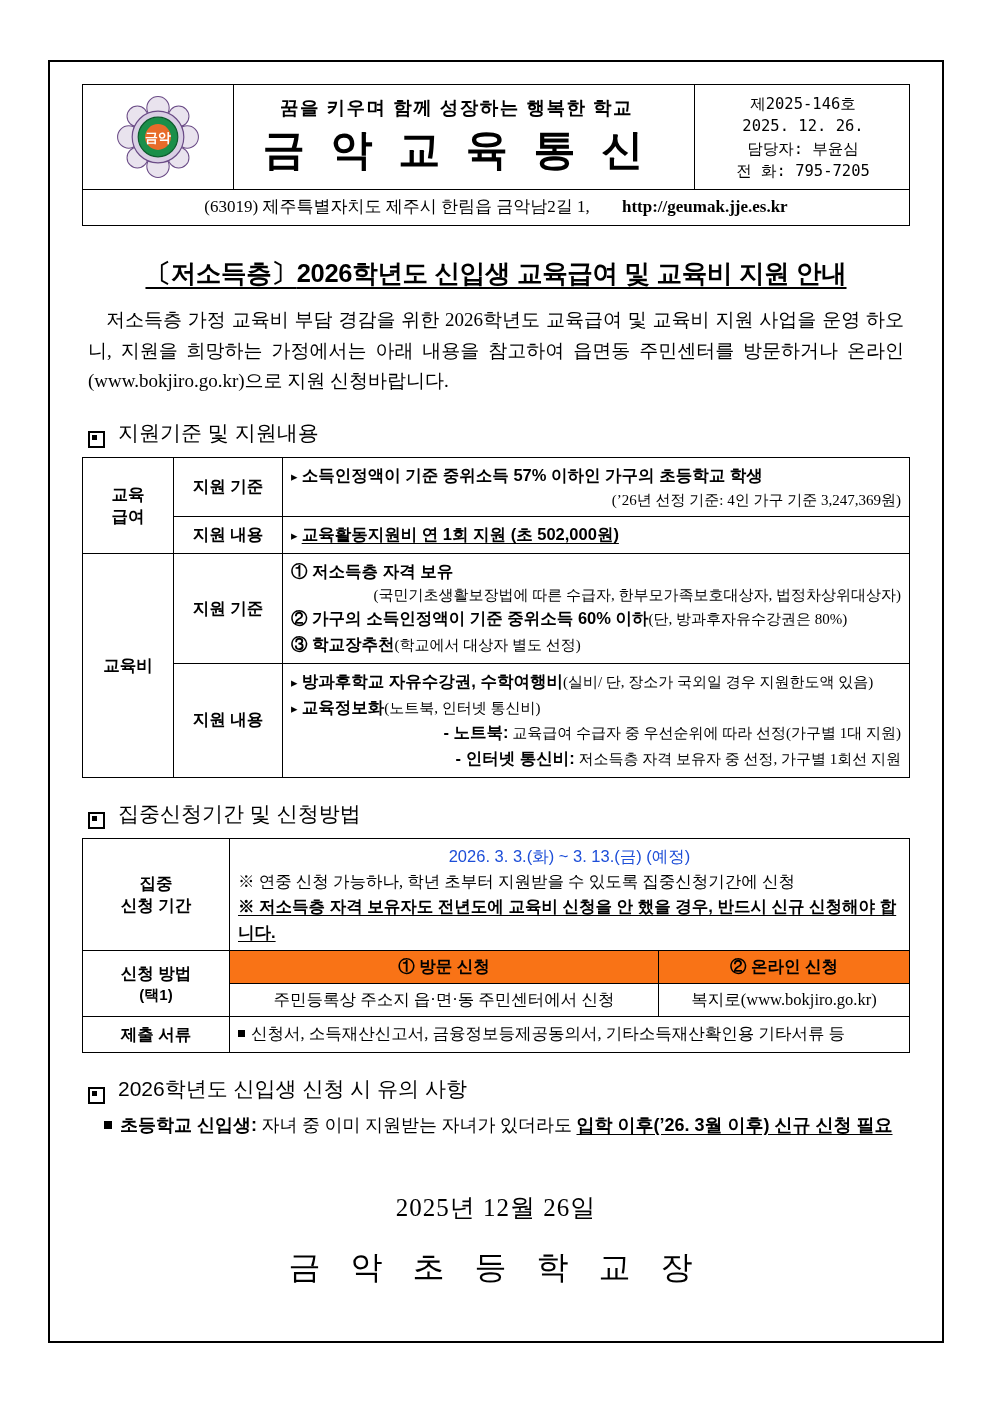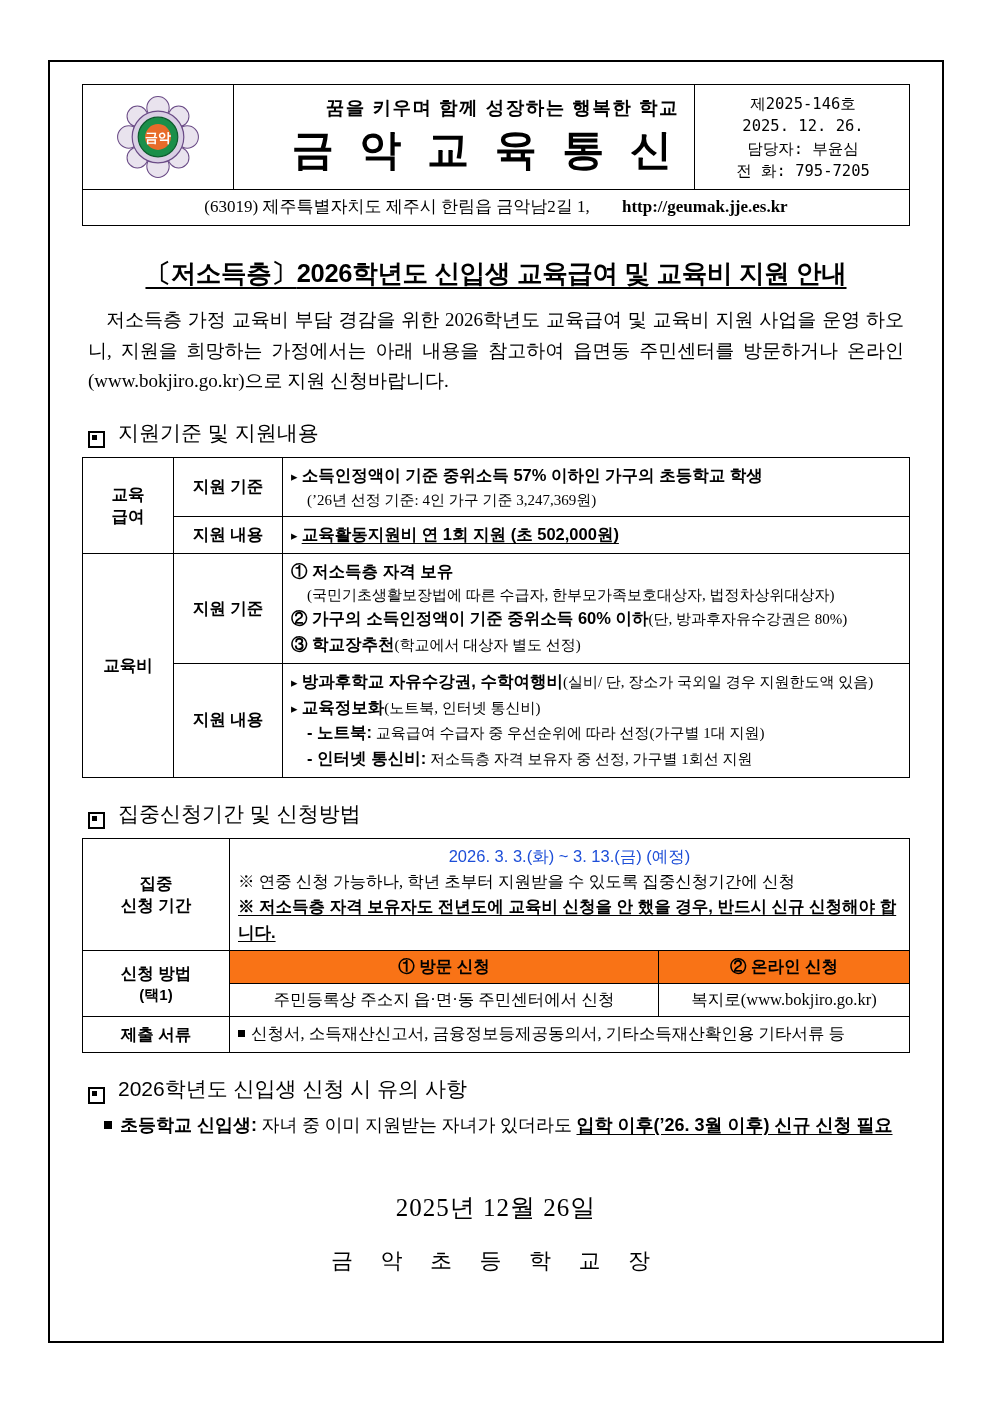--- a/index.html
+++ b/index.html
@@ -45,21 +45,21 @@
     justify-content: center;
     padding: 6px 0;
   }
   .emblem {
     width: 86px;
     height: 86px;
     position: relative;
   }
   .lh-center {
     flex: 1;
-    text-align: right;
+    text-align: center;
     padding: 6px 15px 8px 0;
     border-right: 1.5px solid #000;
   }
   .lh-slogan {
     font-family: "Liberation Sans", sans-serif;
     font-size: 18.5px;
     font-weight: bold;
     letter-spacing: 1.5px;
     margin-top: 4px;
   }
@@ -159,21 +159,21 @@
     font-weight: bold;
     font-size: 17px;
     width: 92px;
   }
   .cell { line-height: 1.5; }
   .ln { display: block; }
   .tri { font-size: 13px; }
   .bold { font-weight: bold; font-family: "Liberation Sans", sans-serif; }
   .sm { font-size: 15px; }
   .ul { text-decoration: underline; text-underline-offset: 3px; }
-  .indent { padding-left: 16px; display: block; }
+  .indent { padding-left: 16px; display: block; text-align: right; }
 
   
   .center { text-align: center; }
   .blue {
     color: #1d4ed8;
     font-weight: normal;
     font-family: "Liberation Sans", sans-serif;
   }
   .shade { background: #f97316; }
 
@@ -198,21 +198,21 @@
 
   
   .date-line {
     text-align: center;
     font-size: 25px;
     margin-top: 54px;
     letter-spacing: 1px;
   }
   .signature {
     text-align: center;
-    font-size: 22px;
+    font-size: 32px;
     margin-top: 22px;
     letter-spacing: 11px;
     font-family: "Liberation Serif", serif;
   }
 </style>
 </head>
 <body>
 
 <div class="page">
   <div class="inner">

